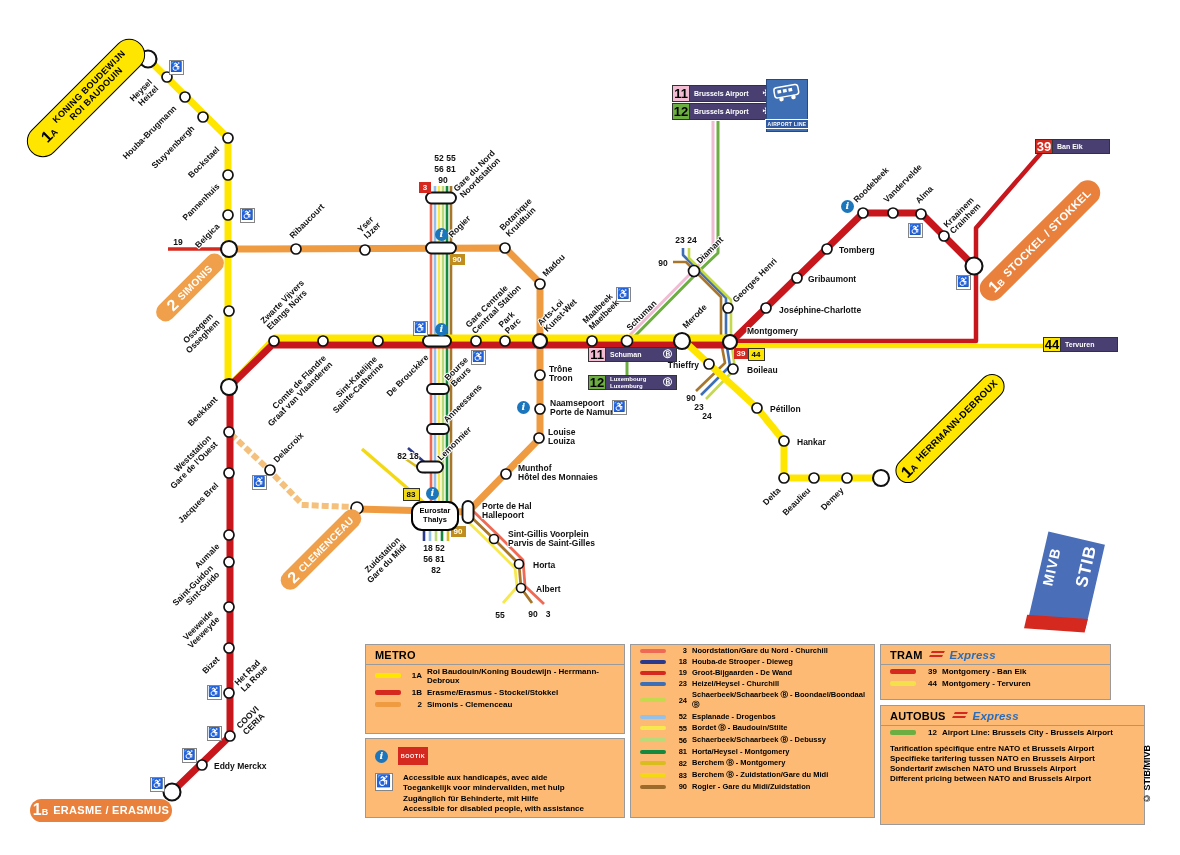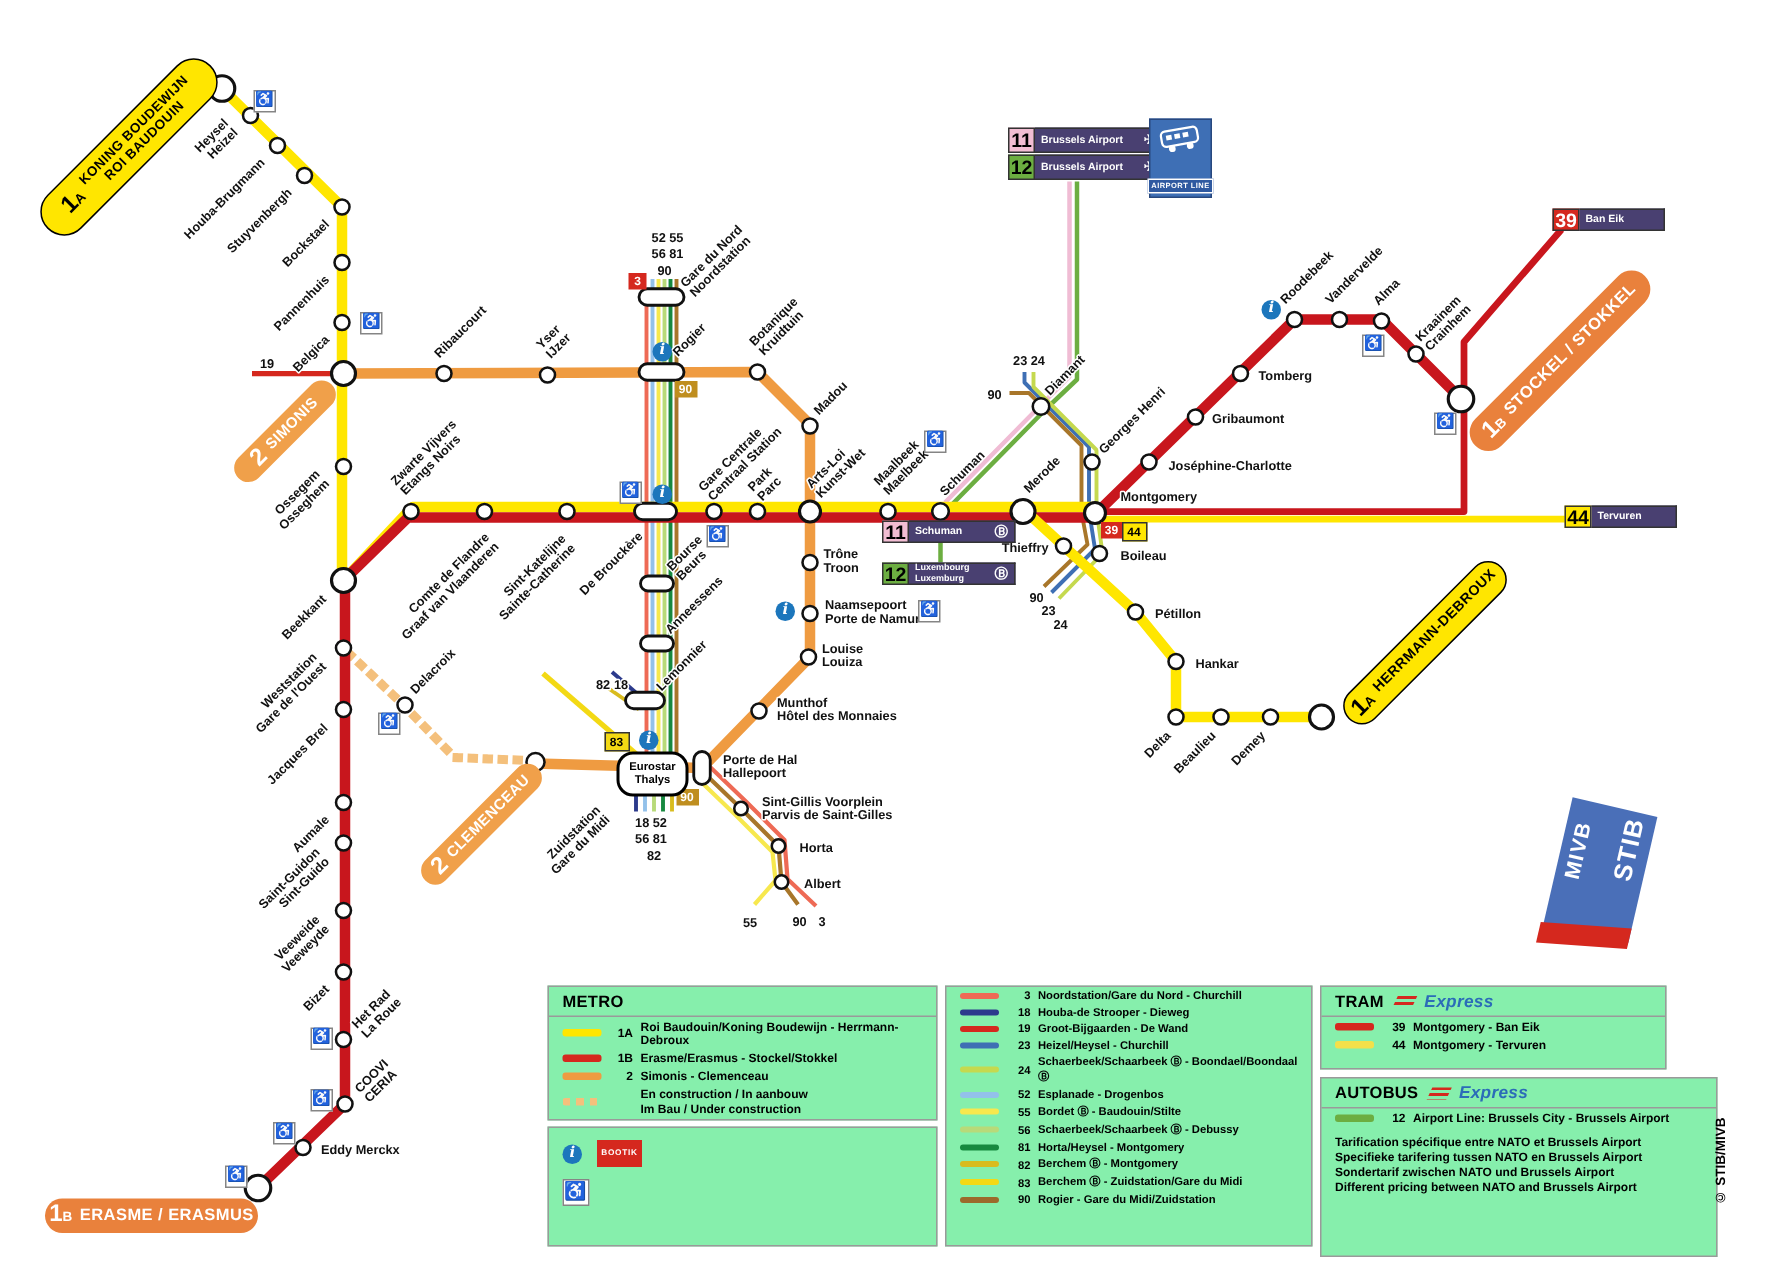--- a/index.html
+++ b/index.html
@@ -15,21 +15,21 @@
   .endbox .plane{font-size:9px;margin-left:auto;}
   .pill{display:flex;align-items:center;justify-content:center;gap:5px;font-weight:bold;border-radius:999px;}
   .pill .pre{font-size:16px;line-height:1;display:flex;align-items:baseline;}
   .pill .pre .sub{font-size:9px;}
   .pill .tx{text-align:center;line-height:1.1;letter-spacing:.3px;white-space:pre;}
   .wc{width:13px;height:13px;background:#fff;border:1px solid #858585;color:#000;font-size:10px;line-height:12px;text-align:center;}
   .info{width:13px;height:13px;border-radius:50%;background:#1c76bc;color:#fff;font-family:"DejaVu Serif",serif;font-style:italic;font-weight:bold;font-size:10px;line-height:12px;text-align:center;}
   .eurostar{border:2px solid #000;border-radius:11px;background:#fff;display:flex;flex-direction:column;align-items:center;justify-content:center;font-size:7.5px;font-weight:bold;line-height:1.15;text-align:center;}
   .apl{background:#3e6fb5;border:1px solid #28487e;display:flex;flex-direction:column;align-items:center;justify-content:space-between;padding:3px 2px 2px;}
   .apl .strip{background:#2f59a0;border:1px solid #fff;color:#fff;font-size:5px;font-weight:bold;letter-spacing:.3px;padding:1px 2px;white-space:nowrap;}
-  .lbox{position:absolute;background:#86efac;border:1px solid #9a9a9a;box-sizing:border-box;margin-top:13px;}
+  .lbox{position:absolute;background:#fdba74;border:1px solid #9a9a9a;box-sizing:border-box;}
   .lhead{font-size:11px;font-weight:bold;padding:4px 9px 3px;border-bottom:1px solid #9a9a9a;display:flex;gap:7px;align-items:center;letter-spacing:.2px;}
   .lrow{display:flex;align-items:center;gap:5px;padding:1.5px 9px;font-size:8px;font-weight:bold;}
   .lrow.small{font-size:7.5px;padding:1px 9px;}
   .lsw{height:5px;width:26px;border-radius:2px;flex:none;}
   .lsw.thin{height:4px;}
   .lnum{width:16px;text-align:right;flex:none;}
   .lnote{font-size:8px;font-weight:bold;padding:0 9px;line-height:1.25;}
   .exbars{display:inline-block;width:13px;height:8px;background:repeating-linear-gradient(180deg,#d5281e 0 2px,transparent 2px 4px);transform:skewX(-25deg);}
   .exword{color:#2b6cb8;font-style:italic;font-weight:bold;font-size:11.5px;}
   .bootik{background:#d5281e;color:#fff;font-size:5.5px;font-weight:bold;letter-spacing:.5px;display:flex;align-items:center;justify-content:center;width:30px;height:18px;}
@@ -332,34 +332,32 @@
         <div class="lrow">
           <div class="lsw" style="background: rgb(213, 40, 30);"></div>
           <div class="lnum">1B</div>
           <div>Erasme/Erasmus - Stockel/Stokkel</div>
         </div>
         <div class="lrow">
           <div class="lsw" style="background: rgb(239, 155, 65);"></div>
           <div class="lnum">2</div>
           <div>Simonis - Clemenceau</div>
         </div>
-        <div class="lrow">
-          <div class="lsw" style="background: repeating-linear-gradient(90deg, rgb(244, 192, 124) 0px, rgb(244, 192, 124) 5px, transparent 5px, transparent 9px);"></div>
-          <div class="lnum"></div>
-          <div style="white-space: pre; line-height: 1.25;">En construction / In aanbouw
-Im Bau / Under construction</div>
-        </div>
       </div>
       <div class="lbox" style="left: 365px; top: 738px; width: 260px; height: 80px;">
         <div style="display: flex; gap: 10px; align-items: center; padding: 8px 9px 4px;">
           <div class="info" style="position: relative; flex: 0 0 auto;">i</div>
           <div class="bootik">BOOTIK</div>
         </div>
         <div style="display: flex; gap: 10px; align-items: flex-start; padding: 4px 9px;">
           <div class="wc" style="flex: 0 0 auto; width: 16px; height: 16px; line-height: 15px; font-size: 12px;">♿</div>
+          <div style="font-size: 8px; font-weight: bold; line-height: 1.3; white-space: pre;">Accessible aux handicapés, avec aide
+Toegankelijk voor mindervaliden, met hulp
+Zugänglich für Behinderte, mit Hilfe
+Accessible for disabled people, with assistance</div>
         </div>
       </div>
       <div class="lbox" style="left: 630px; top: 644px; width: 245px; height: 174px;">
         <div class="lrow small">
           <div class="lsw thin" style="background: rgb(238, 106, 85);"></div>
           <div class="lnum">3</div>
           <div>Noordstation/Gare du Nord - Churchill</div>
         </div>
         <div class="lrow small">
           <div class="lsw thin" style="background: rgb(44, 58, 140);"></div>

